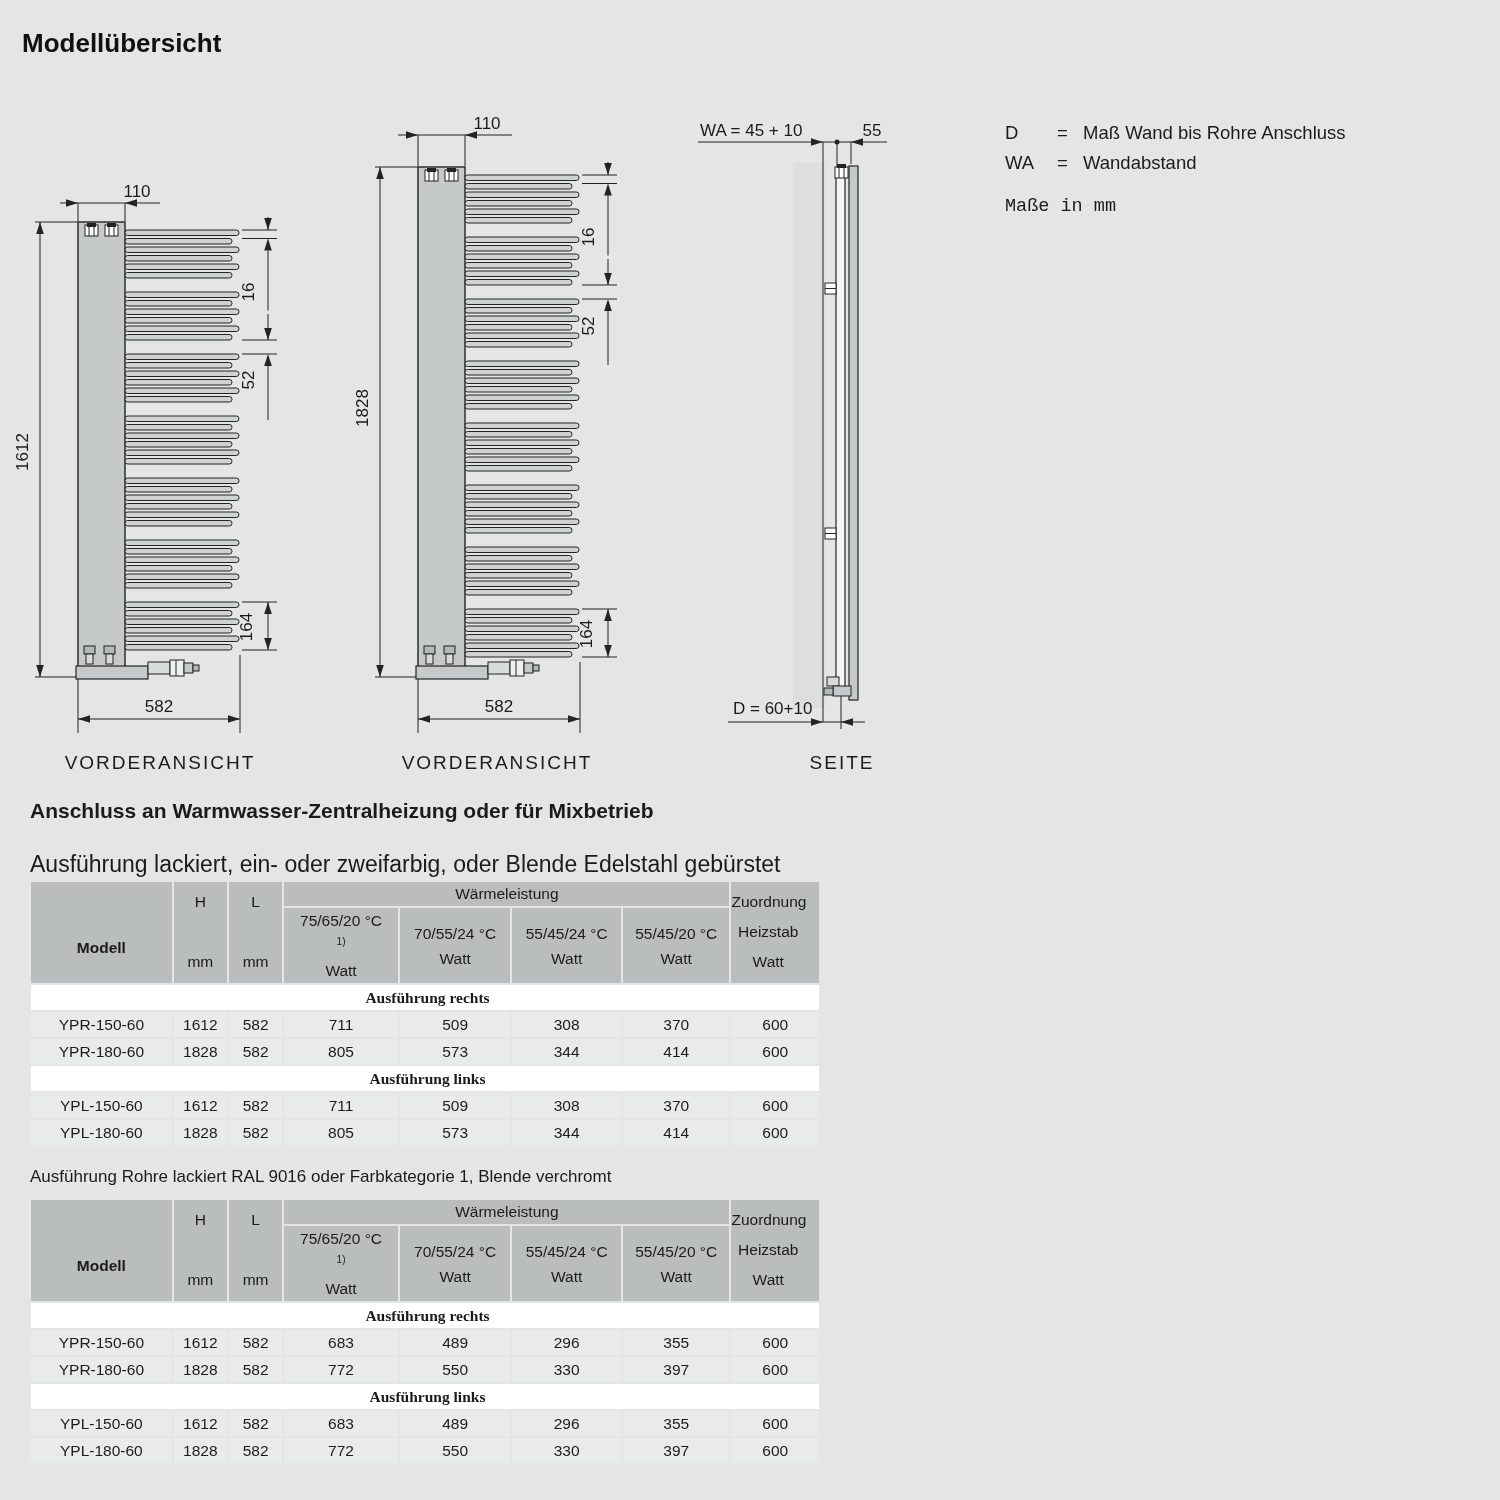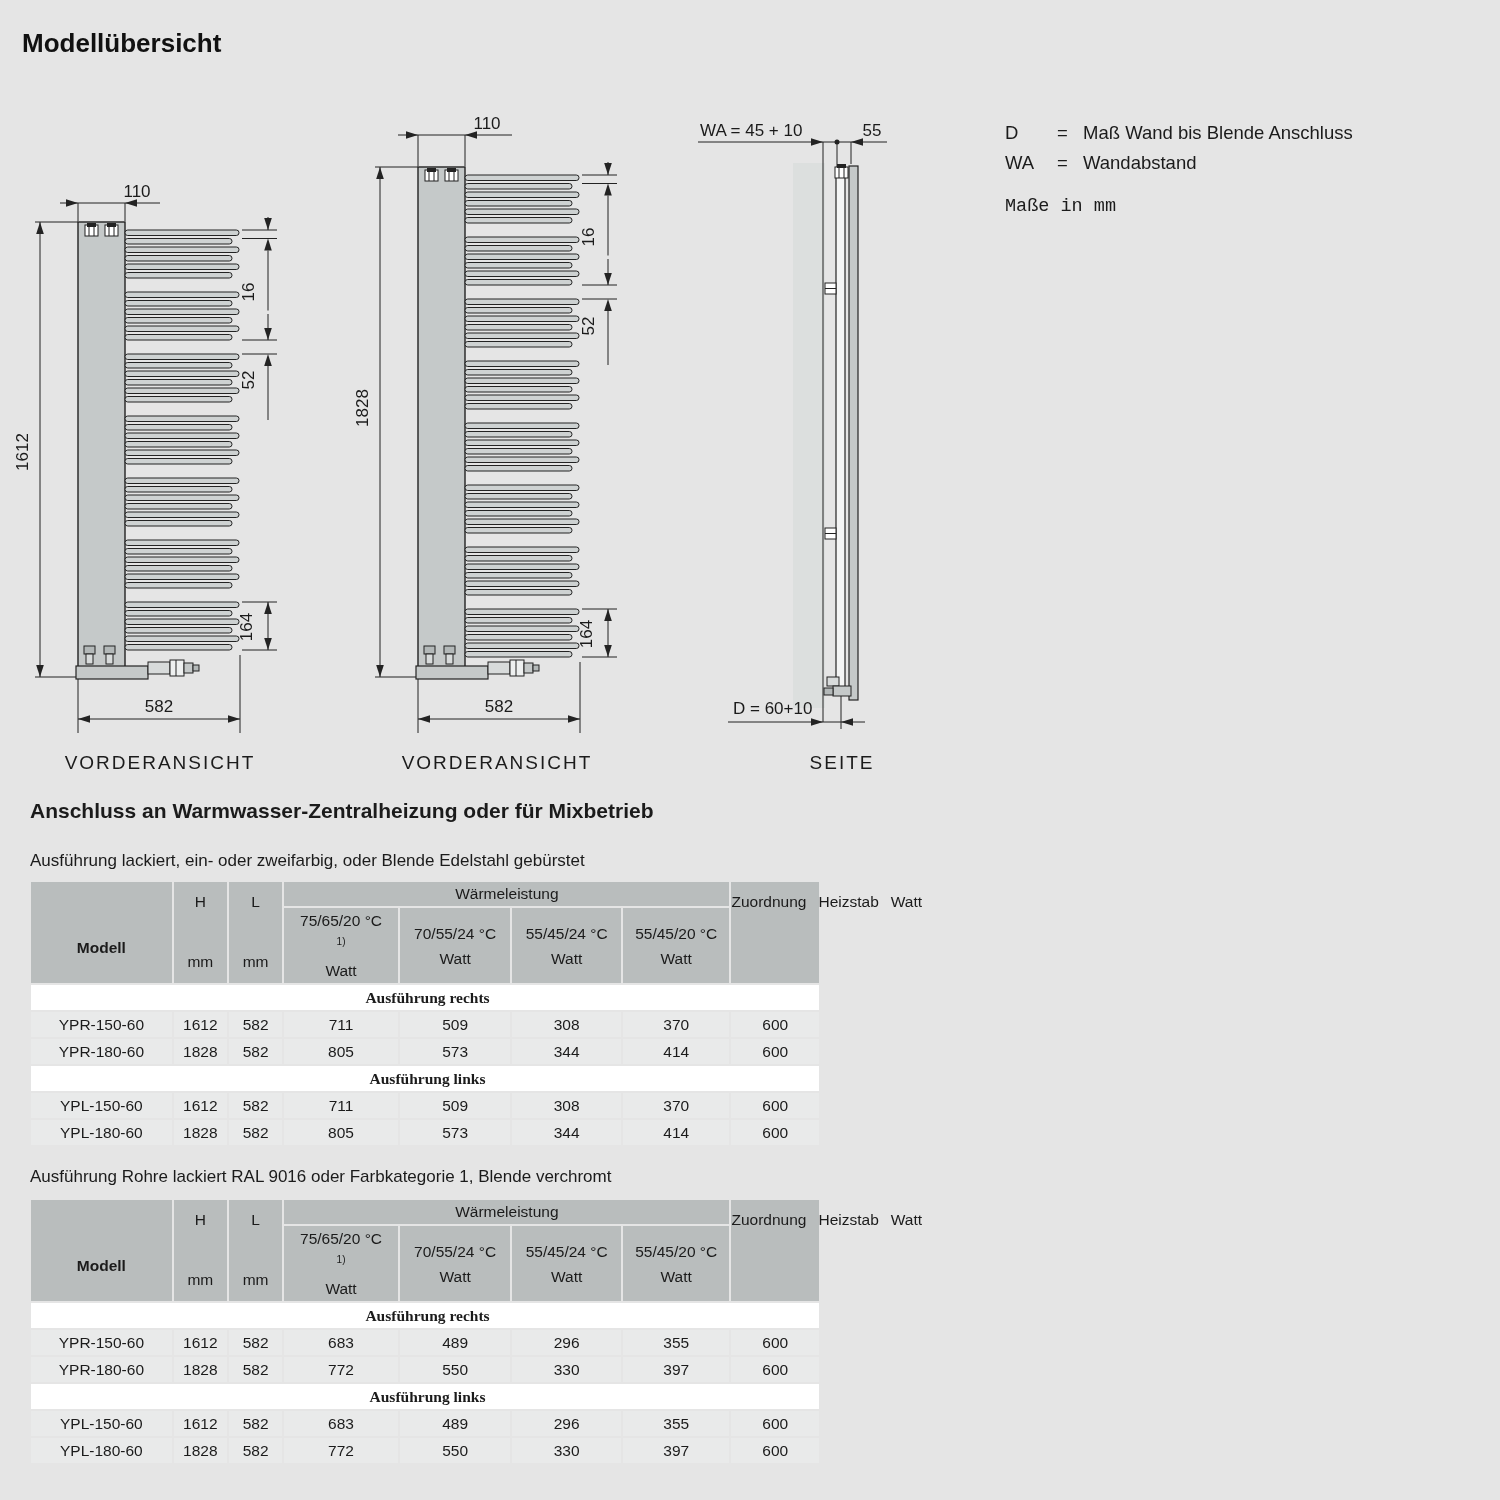--- a/index.html
+++ b/index.html
@@ -10,33 +10,33 @@
   
   #drawings{position:absolute;left:0;top:0;}
   .dim{font-family:"Liberation Sans",sans-serif;font-size:17px;fill:#1b1b1b;}
   .viewlabel{font-family:"Liberation Sans",sans-serif;font-size:19px;letter-spacing:2px;fill:#1b1b1b;}
   
   #legend{left:1005px;top:122px;font-size:18.5px;}
   .legend-row{display:grid;grid-template-columns:52px 26px auto;line-height:22px;margin-bottom:8px;}
   .legend-note{margin-top:22px;font-family:Liberation Mono, monospace;}
   
   #main-heading{left:30px;top:799px;font-size:21px;font-weight:bold;}
-  #table1-caption{left:30px;top:851px;font-size:17px;}
+  #table1-caption{left:30px;top:851px;font-size:23px;}
   #table2-caption{left:30px;top:1167px;font-size:17px;}
   
   table.spec{position:absolute;border-collapse:separate;border-spacing:2px;table-layout:fixed;
              width:792px;font-size:15.5px;color:#1b1b1b;}
   table.spec th,table.spec td{padding:0;text-align:center;vertical-align:middle;font-weight:normal;}
   table.spec thead th{background:#b9bdbd;}
   tr.hr1 th{height:24px;}
   tr.hr2 th{height:52px;}
   th.c-model .vwrap{height:78px;display:flex;flex-direction:column;justify-content:flex-start;padding-top:3px;}
   th.c-model .vwrap span{font-weight:bold;margin-top:44px;}
   th.c-hl .vwrap{height:78px;display:flex;flex-direction:column;justify-content:space-between;padding:2px 0 3px 0;}
-  th.c-zuord .vwrap{height:78px;display:flex;flex-direction:row;justify-content:space-between;padding:3px 14px 4px 0;gap:12px;}
+  th.c-zuord .vwrap{height:78px;display:flex;flex-direction:column;justify-content:space-between;padding:3px 14px 4px 0;}
   th.c-temp span{display:block;line-height:25px;}
   sup{font-size:10px;vertical-align:super;line-height:0;}
   tr.section td{background:#ffffff;text-align:center;font-weight:bold;height:25px;padding-left:5px;font-family:Liberation Serif, serif;}
   tr.data td{background:#e9eaea;height:25px;}
   tr.data td.model{font-weight:normal;text-align:center;}
 </style>
 </head>
 <body>
 
 <div id="page">
@@ -283,21 +283,21 @@
     <text class="dim" x="700" y="136">WA = 45 + 10</text>
     <text class="dim" x="872" y="136" text-anchor="middle">55</text>
     <text class="dim" x="733" y="714">D = 60+10</text>
     <text class="viewlabel" x="842" y="769" text-anchor="middle">SEITE</text>
   </svg>
 
   <div class="abs" id="legend">
     <div class="legend-row">
       <span>D</span>
       <span>=</span>
-      <span>Maß Wand bis Blende Anschluss</span>
+      <span>Maß Wand bis Rohre Anschluss</span>
     </div>
     <div class="legend-row">
       <span>WA</span>
       <span>=</span>
       <span>Wandabstand</span>
     </div>
     <div class="legend-note">Maße in mm</div>
   </div>
 
   <div class="abs" id="main-heading">Anschluss an Warmwasser-Zentralheizung oder für Mixbetrieb</div>

